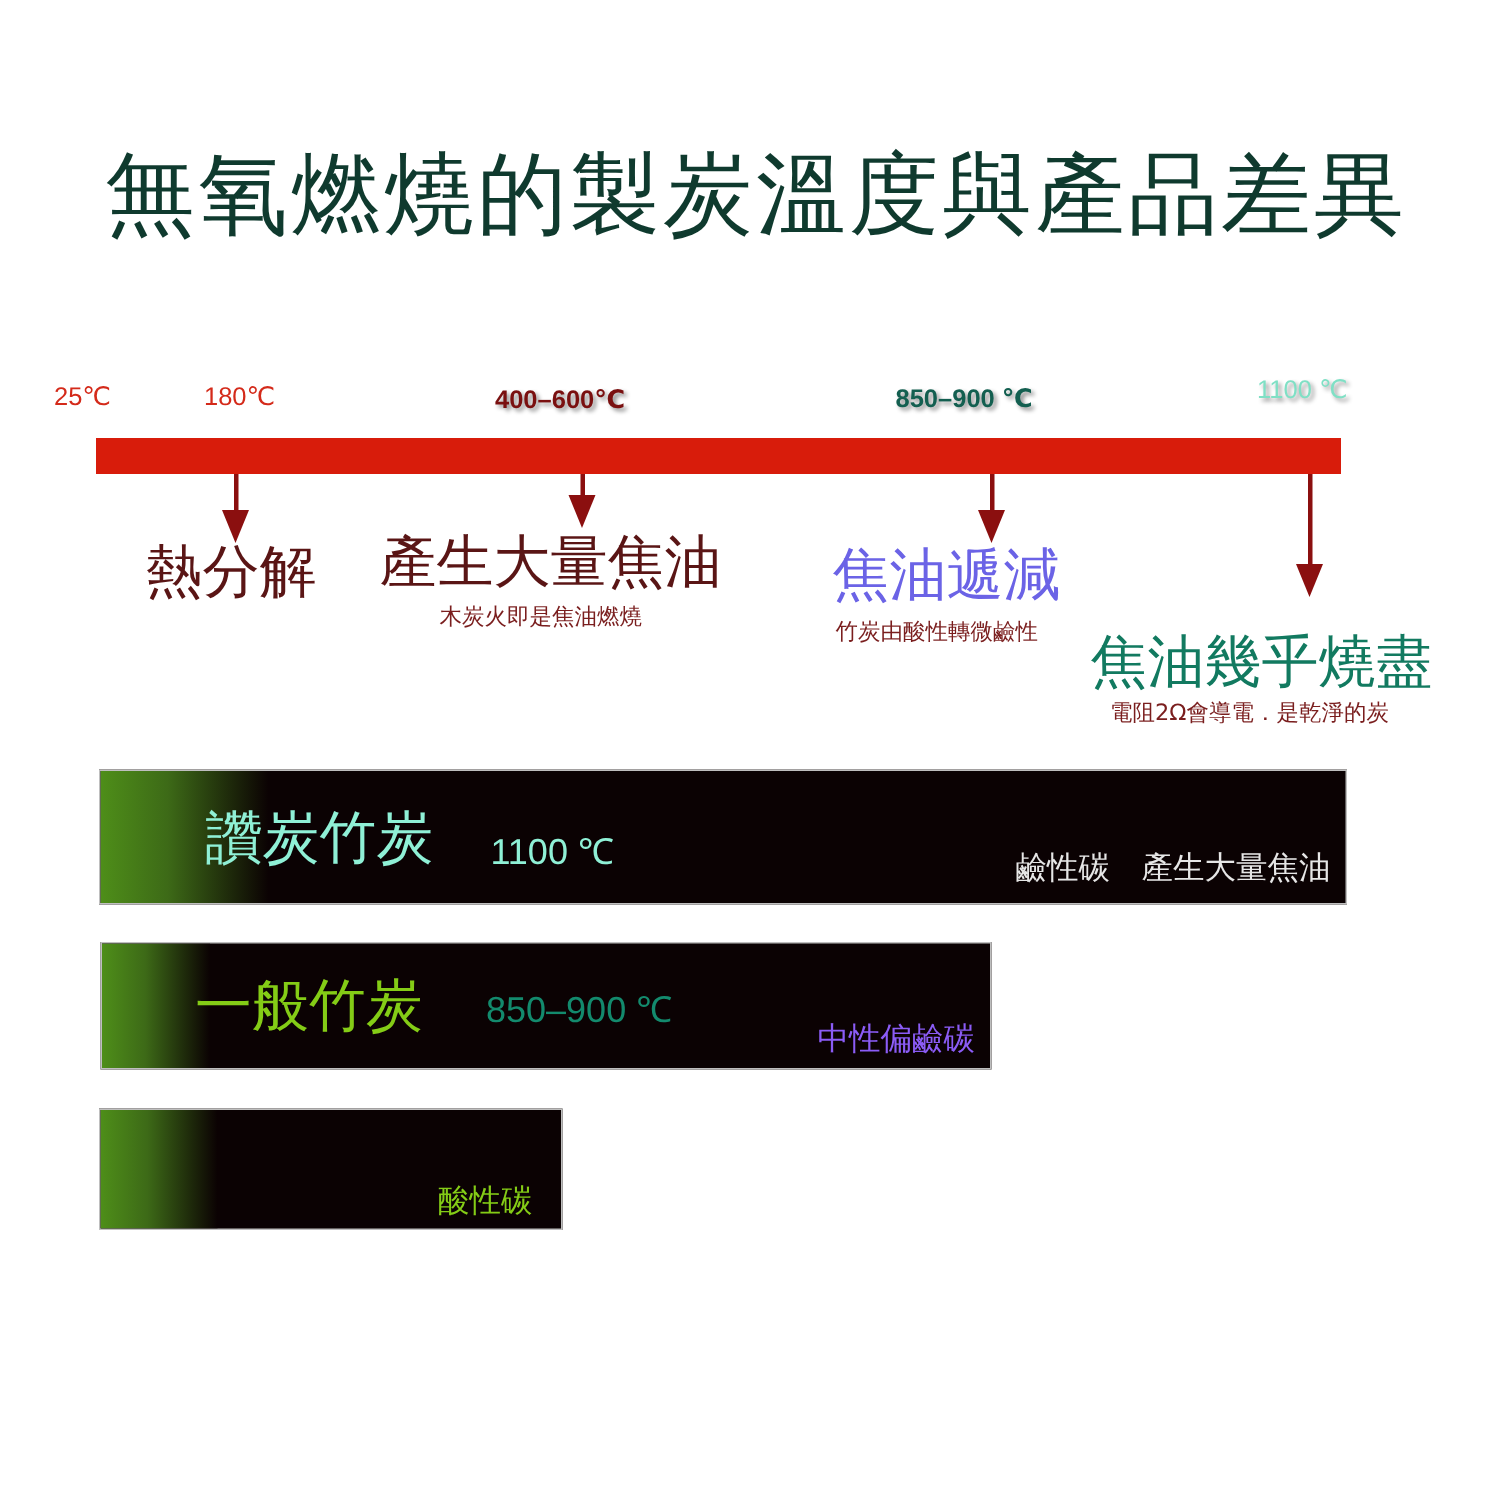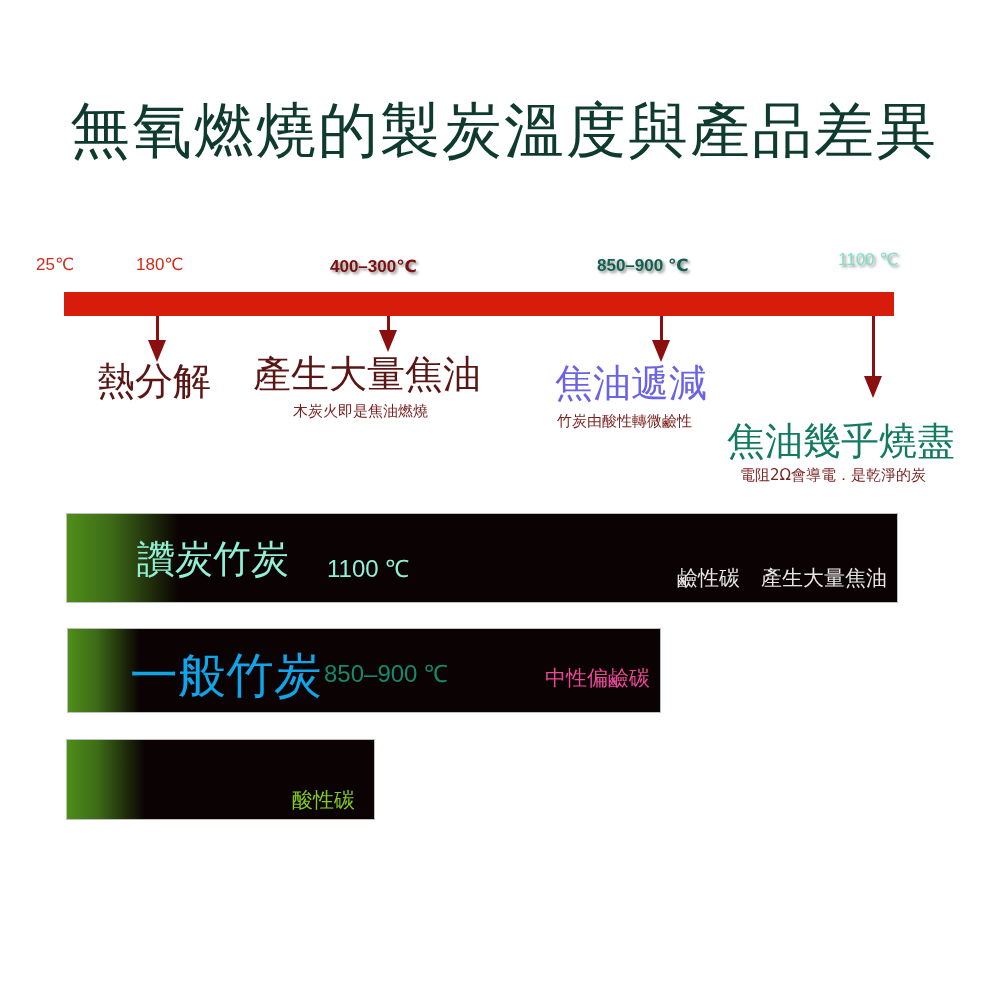--- a/index.html
+++ b/index.html
@@ -30,21 +30,21 @@
                background:linear-gradient(to right, #4e8e19 0%, #3d6a17 40%, #0b0203 100%); }
   .row span { position:absolute; white-space:nowrap; line-height:1; }
 </style>
 </head>
 <body>
 
 <div class="abs title">無氧燃燒的製炭溫度與產品差異</div>
 
 <div class="abs temp t25">25℃</div>
 <div class="abs temp t180">180℃</div>
-<div class="abs temp t400">400–300℃</div>
+<div class="abs temp t400">400–600℃</div>
 <div class="abs temp t850">850–900 ℃</div>
 <div class="abs temp t1100">1100 ℃</div>
 
 <div class="abs bar"></div>
 
 <div class="arrow" style="left:148px; top:316px; height:46px;">
   <div class="shaft" style="height:26px;"></div>
     <div class="head" style="top:24px;"></div>
 </div>
 <div class="arrow" style="left:379px; top:316px; height:36px;">
@@ -70,21 +70,21 @@
 
 <div class="row" style="left:66px; top:513px; width:832px; height:90px;">
   <div class="grad" style="width:112px;"></div>
   <span style="left:70px; top:26px; font-size:38px; color:#8ff0d6;font-family:Liberation Serif, serif;">讚炭竹炭</span>
   <span style="left:260px; top:43px; font-size:24px; color:#8ff0d6; font-family:'Liberation Sans',sans-serif;">1100 ℃</span>
   <span style="right:10px; top:54px; font-size:21px; color:#e6e6e6;">鹼性碳　產生大量焦油</span>
 </div>
 
 <div class="row" style="left:67px; top:628px; width:594px; height:85px;">
   <div class="grad" style="width:72px;"></div>
-  <span style="left:62px; top:22px; font-size:48px; color:#0ea5e9;">一般竹炭</span>
+  <span style="left:62px; top:22px; font-size:38px; color:#84cc16;">一般竹炭</span>
   <span style="left:256px; top:33px; font-size:24px; color:#138a6d; font-family:'Liberation Sans',sans-serif;">850–900 ℃</span>
-  <span style="right:10px; top:39px; font-size:21px; color:#ec4899;">中性偏鹼碳</span>
+  <span style="right:10px; top:53px; font-size:21px; color:#8b5cf6;">中性偏鹼碳</span>
 </div>
 
 <div class="row" style="left:66px; top:739px; width:309px; height:81px;">
   <div class="grad" style="width:78px;"></div>
   <span style="left:225px; top:50px; font-size:21px; color:#84cc16;">酸性碳</span>
 </div>
 
 </body></html>

